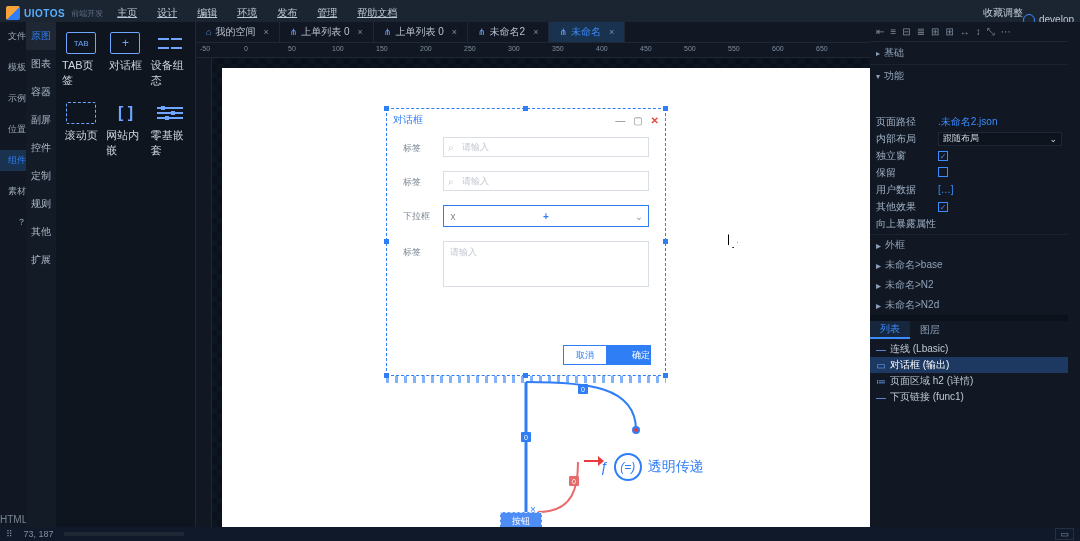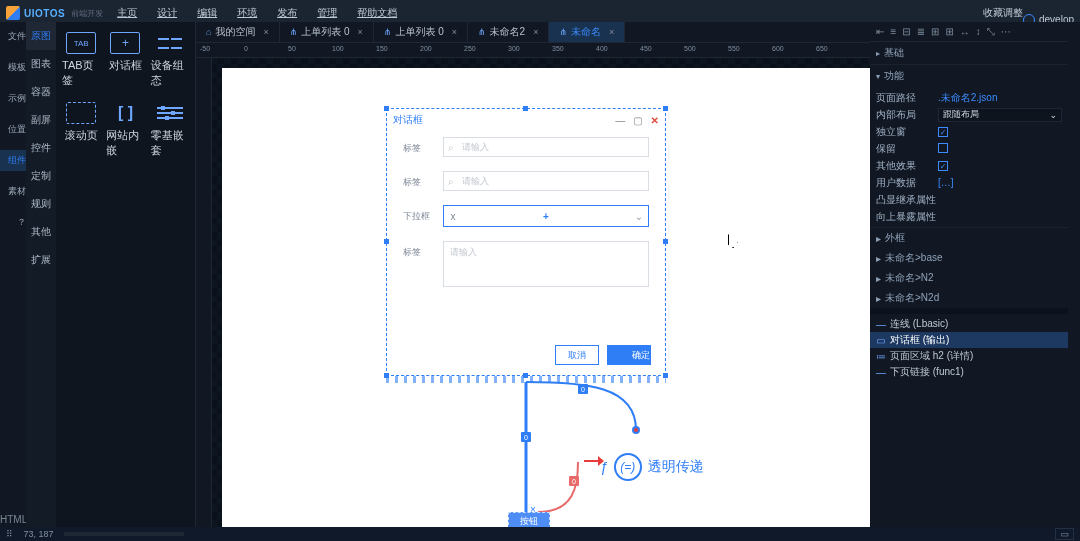--- a/index.html
+++ b/index.html
@@ -81,29 +81,29 @@
 .ctl input[type=text]::placeholder, .ctl textarea::placeholder{ color:#c2c8d0;}
 .search-ico{ color:#c2c8d0; position:absolute;}
 .ctl.withicon{ position:relative;}
 .ctl.withicon input{ padding-left:18px;}
 .ctl.withicon .search-ico{ left:5px; top:5px;}
 .select-row{ border:1px solid #2f7ef6; display:flex; align-items:center; height:22px;}
 .select-row .sel-x{ width:18px; text-align:center; color:#7e8897;}
 .select-row .sel-plus{ flex:1; text-align:center; color:#2f7ef6; font-weight:700;}
 .select-row .sel-caret{ width:18px; text-align:center; color:#9aa3af;}
 .ctl textarea{ height:46px; resize:none;}
-.dlg-foot{ display:flex; justify-content:flex-end; gap:8px; padding:6px 14px 10px;}
+.dlg-foot{ display:flex; justify-content:flex-end; padding:6px 14px 10px;}
 .btn{ min-width:44px; height:20px; font-size:9px; display:inline-flex; align-items:center; justify-content:center; cursor:pointer;}
 .btn-default{ border:1px solid #2f7ef6; color:#2f7ef6; background:#fff;}
 .btn-primary{ border:1px solid #2f7ef6; background:#2f7ef6; color:#fff;padding-left:24px;}
 
 
 .port-strip{ position:absolute; left:174px; top:318px; width:280px; height:7px; background-image:repeating-linear-gradient(90deg,#2f7ef6 0 3px, transparent 3px 9px); opacity:.6;}
 .diagram-svg{ position:absolute; left:174px; top:318px; width:500px; height:200px; overflow:visible;}
-.node-btn{ position:absolute; left:296px; top:454px; width:42px; height:18px; background:#4e8df6; color:#fff; font-size:9px; display:flex; align-items:center; justify-content:center; border:1px dashed #cfe0ff;}
+.node-btn{ position:absolute; left:288px; top:454px; width:42px; height:18px; background:#4e8df6; color:#fff; font-size:9px; display:flex; align-items:center; justify-content:center; border:1px dashed #cfe0ff;}
 .fx-badge{ position:absolute; left:388px; top:395px; display:flex; align-items:center; gap:6px;}
 .fx-badge .circle{ width:28px;height:28px;border:2px solid #2f7ef6;border-radius:50%;display:flex;align-items:center;justify-content:center;color:#2f7ef6;font-size:12px;font-style:italic;}
 .fx-badge .txt{ color:#2f7ef6; font-size:14px;}
 .arrow-red{ position:absolute; left:368px; top:396px; width:24px; height:14px; }
 .arrow-red::before{content:"";position:absolute; right:6px; top:6px; width:14px; height:2px; background:#e83b3b;}
 .arrow-red::after{content:"";position:absolute; right:0; top:2px; width:0;height:0;border-left:6px solid #e83b3b;border-top:5px solid transparent;border-bottom:5px solid transparent;}
 .badge-zero{ position:absolute; width:10px;height:10px;background:#2f7ef6;color:#fff; font-size:7px; display:flex;align-items:center;justify-content:center;border-radius:1px;}
 
 
 .cursor{position:absolute; width:10px;height:14px; pointer-events:none;}
@@ -111,21 +111,21 @@
 .cursor::after{content:"";position:absolute;inset:0; clip-path:polygon(0 0, 100% 60%, 45% 62%, 60% 100%, 45% 100%, 32% 68%, 0 80%); box-shadow:0 0 0 1px #000 inset;}
 
 
 .inspector{ position:absolute; right:12px; top:22px; bottom:14px; width:198px; background:#111823; display:flex; flex-direction:column;}
 .insp-toolbar{ height:20px; display:flex; align-items:center; gap:6px; padding:0 6px; border-bottom:1px solid #1e2733; color:#7f8da0;}
 .insp-toolbar span{ cursor:pointer;}
 .insp-scroll{ flex:1; overflow:auto;}
 .insp-sec{ border-bottom:1px solid #1a2330;}
 .insp-sec-h{ display:flex; align-items:center; gap:4px; padding:4px 6px; color:#8fa1b8; cursor:pointer;}
 .insp-sec-h .caret{ font-size:8px;}
-.insp-rows{ padding:2px 0;}
+.insp-rows{ padding:2px 0;margin-top:24px;}
 .irow{ display:flex; align-items:center; height:17px; padding:0 6px; }
 .irow .k{ flex:0 0 62px; color:#9fb0c4;}
 .irow .v{ flex:1; color:#cfd6e1;}
 .irow .v.link{ color:#3c8cff;}
 .irow .v select, .irow .v .select{ width:100%; background:#0d141e;border:1px solid #1e2733;color:#cfd6e1;font-size:9px;height:14px;display:flex;align-items:center;justify-content:space-between;padding:0 4px;}
 .chk{ width:10px;height:10px;border:1px solid #3c8cff; display:inline-flex;align-items:center;justify-content:center;color:#3c8cff;font-size:8px;}
 .chk.checked::after{content:"✓";}
 .insp-collapsed{ padding:3px 6px; color:#8fa1b8; display:flex; align-items:center; gap:4px; cursor:pointer;}
 .insp-divider{ height:6px; background:#0b121b;}
 .outline-tabs{ display:flex; height:18px;}
@@ -412,30 +412,26 @@
           </div>
         <div class="irow">
             <span class="k">独立窗</span>
             <span class="v"><span class="chk checked"></span></span>
           </div>
         <div class="irow">
             <span class="k">保留</span>
             <span class="v"><span class="chk"></span></span>
           </div>
         <div class="irow">
+            <span class="k">用户数据</span>
+            <span class="v link">[…]</span>
+          </div>
+        <div class="irow">
             <span class="k">其他效果</span>
             <span class="v"><span class="chk checked"></span></span>
-          </div>
-        <div class="irow">
-            <span class="k">用户数据</span>
-            <span class="v link">[…]</span>
-          </div>
-        <div class="irow">
-            <span class="k">凸显继承属性</span>
-            <span class="v"></span>
           </div>
         <div class="irow">
             <span class="k">向上暴露属性</span>
             <span class="v"></span>
           </div>
       </div>
     </div>
     <div class="insp-collapsed">
         <span class="caret">▸</span>
         <span>外框</span>
@@ -447,20 +443,24 @@
     <div class="insp-collapsed">
         <span class="caret">▸</span>
         <span>未命名&gt;N2</span>
       </div>
     <div class="insp-collapsed">
         <span class="caret">▸</span>
         <span>未命名&gt;N2d</span>
       </div>
 
     <div class="insp-divider"></div>
+    <div class="outline-tabs">
+      <div class="otab active">列表</div>
+      <div class="otab">图层</div>
+    </div>
     <div class="outline-list">
       <div class="orow">
           <span class="oicon">—</span>
           <span>连线 (Lbasic)</span>
         </div>
       <div class="orow sel">
           <span class="oicon">▭</span>
           <span>对话框 (输出)</span>
         </div>
       <div class="orow">

